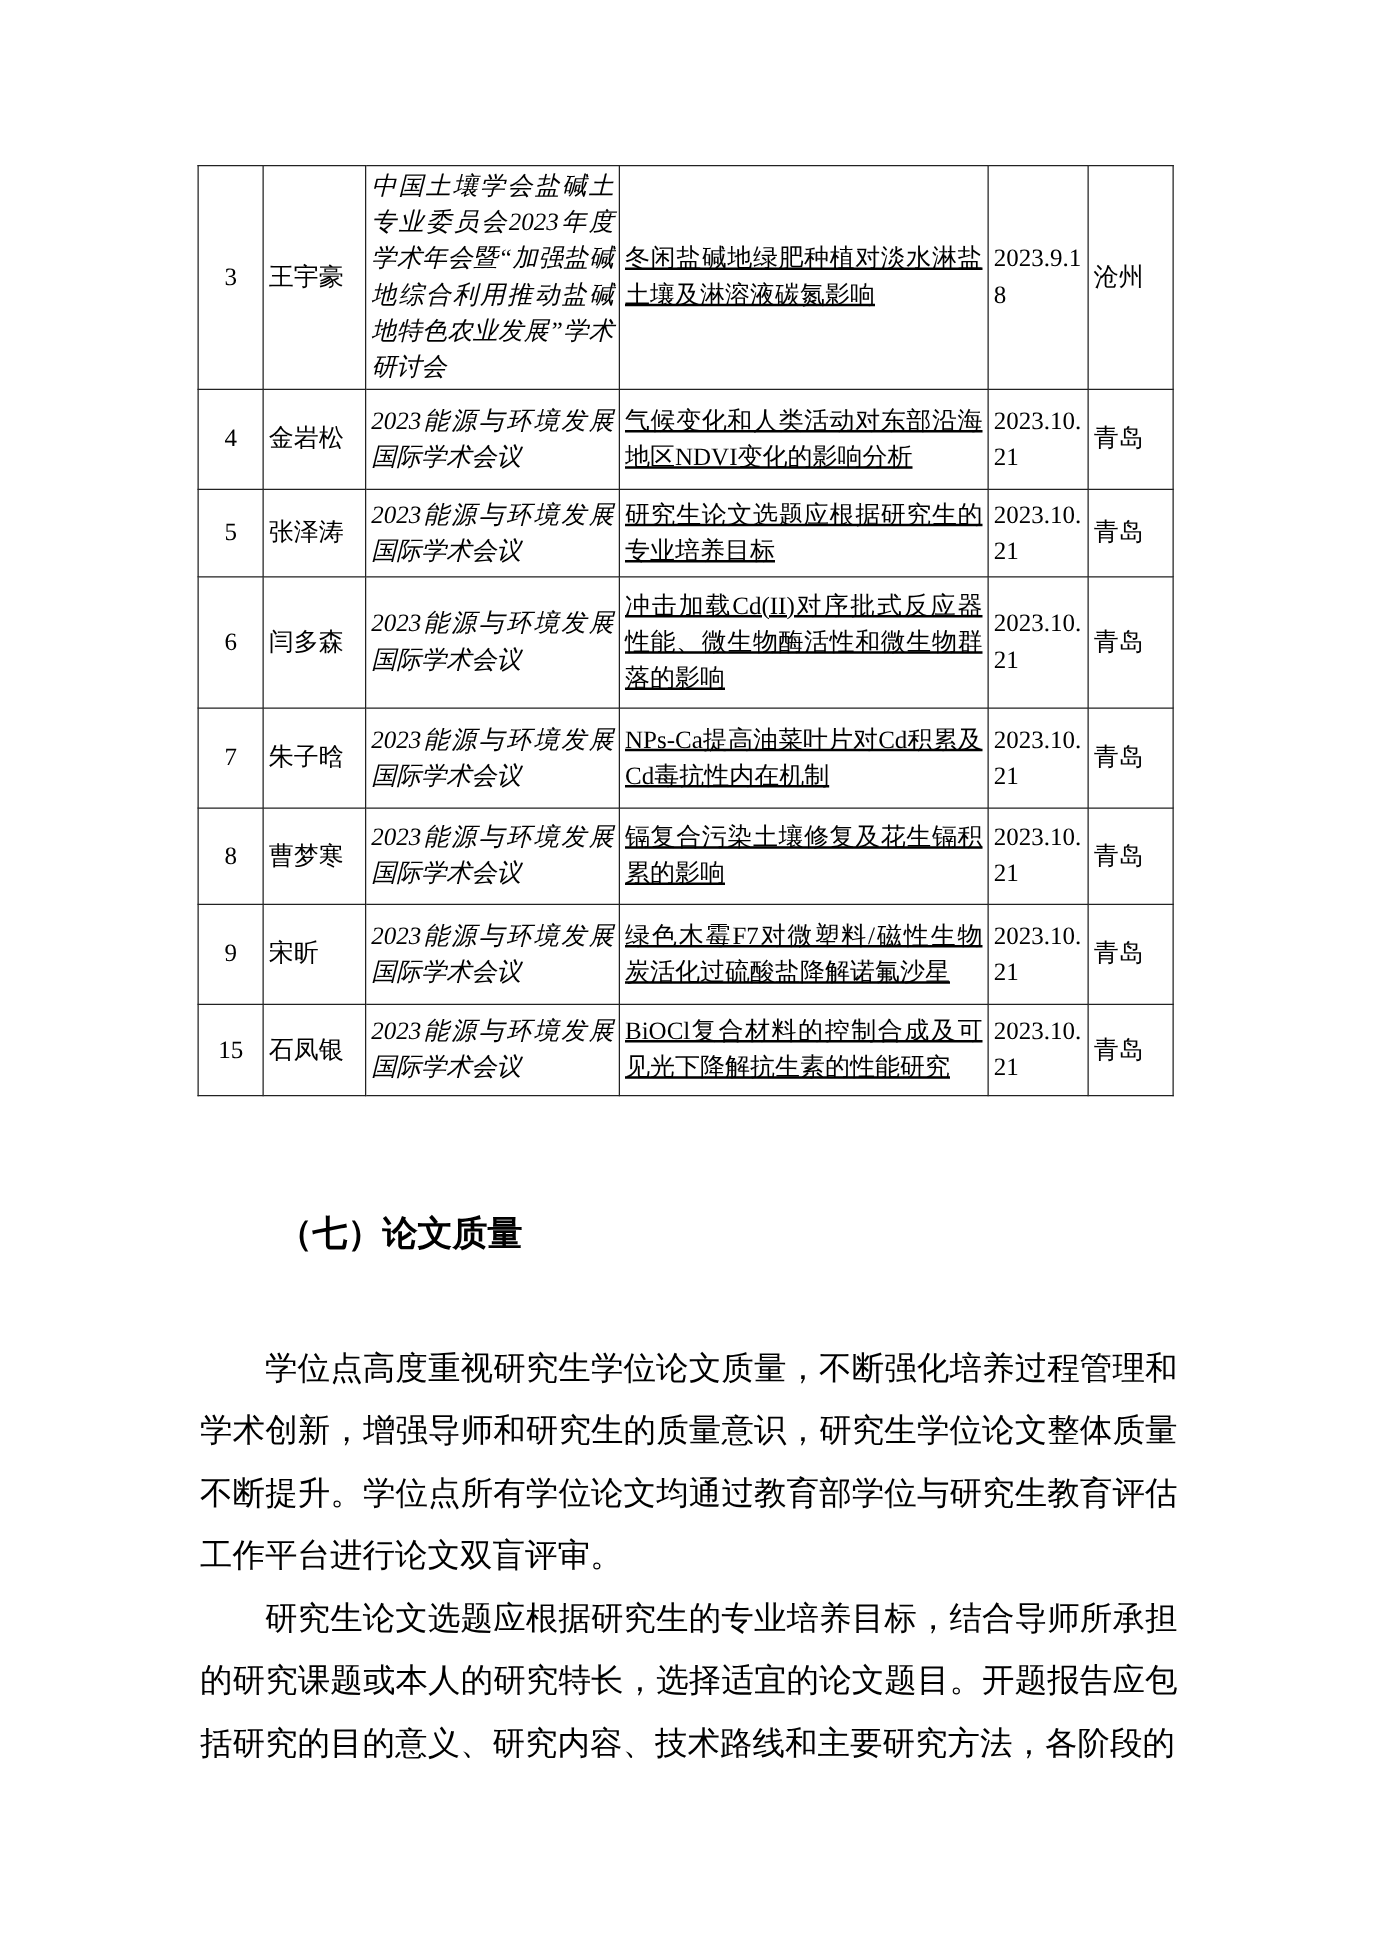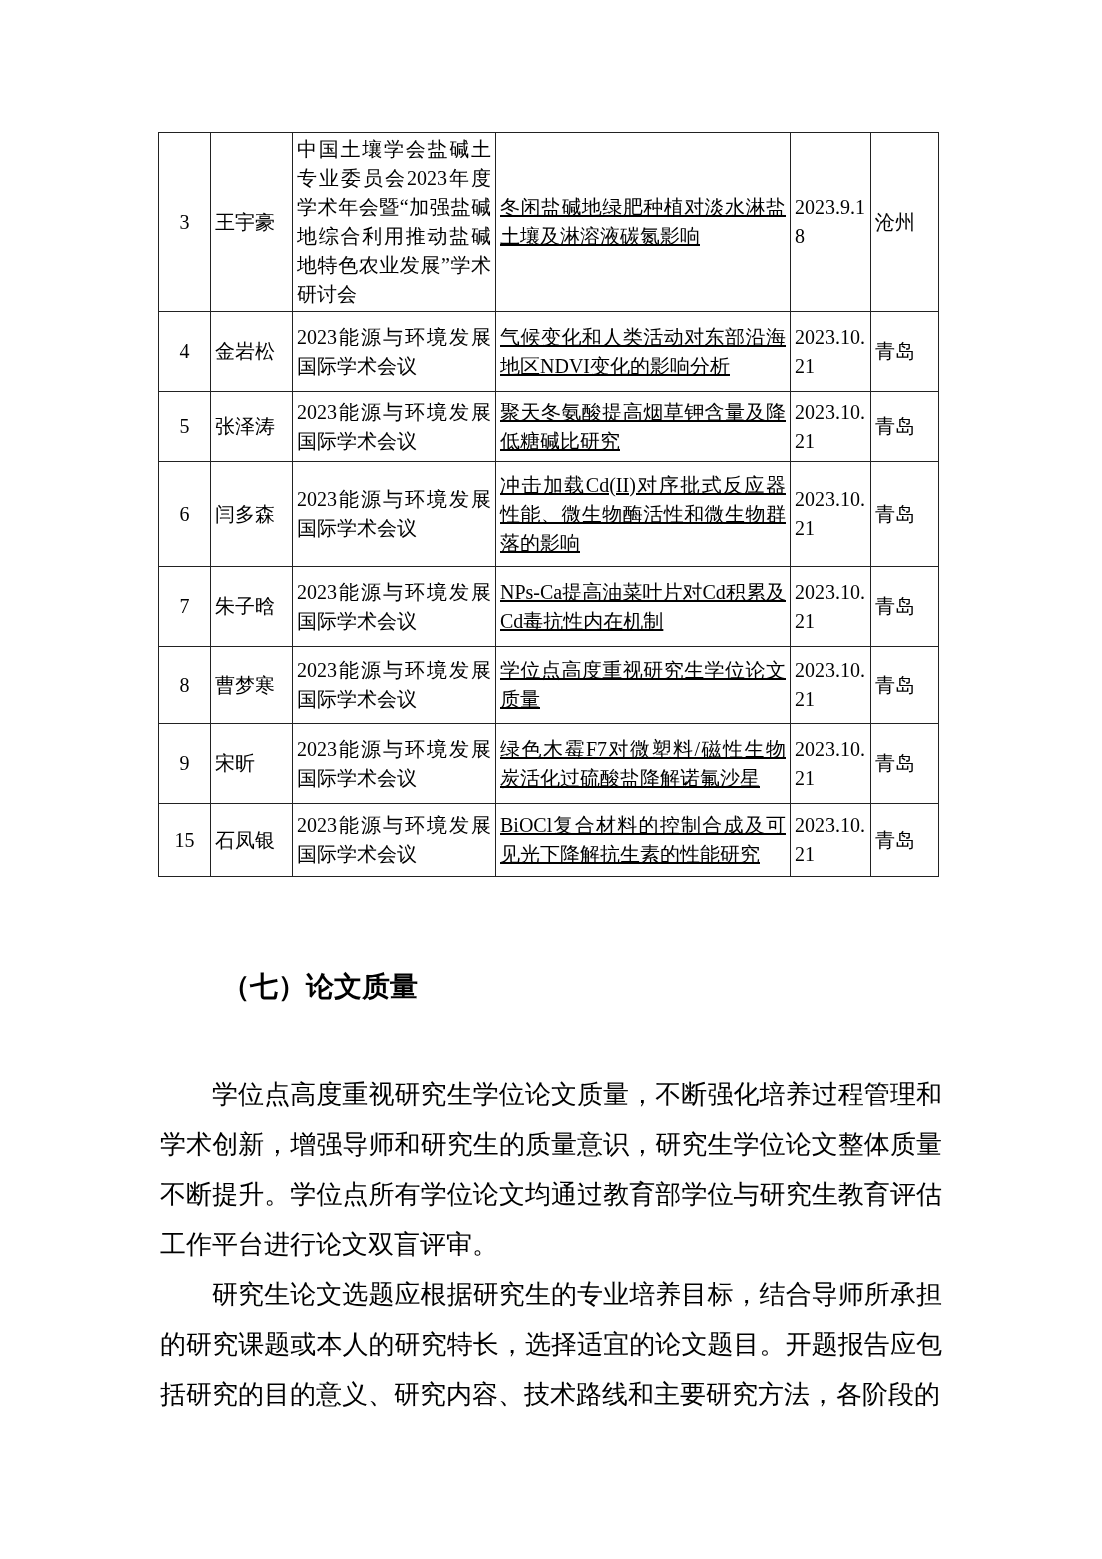--- a/index.html
+++ b/index.html
@@ -24,21 +24,21 @@
     border:1.5px solid #222222;
     font-size:20px;
     line-height:29px;
     vertical-align:middle;
     padding:2px 4px;
     overflow:hidden;
     word-wrap:break-word;
   }
   td.col-num  { text-align:center; padding:2px 1px; }
   td.col-name { padding-left:7px; }
-  td.col-conf { text-align:justify; }
+  td.col-conf { text-align:justify;font-style:italic; }
   td.col-title{ text-align:justify;text-decoration:underline; }
   td.col-date { padding:2px 2px; word-break:break-all; }
   td.col-loc  { padding-left:6px; }
 
   
   .heading {
     position:absolute; left:160px; top:968px; width:782px;
     margin:0;
     font-family:"Liberation Sans","DejaVu Sans",sans-serif;
     font-weight:bold;
@@ -94,21 +94,21 @@
       <td class="col-name">金岩松</td>
       <td class="col-conf">2023能源与环境发展国际学术会议</td>
       <td class="col-title">气候变化和人类活动对东部沿海地区NDVI变化的影响分析</td>
       <td class="col-date">2023.10.21</td>
       <td class="col-loc">青岛</td>
     </tr>
         <tr style="height: 70px;">
       <td class="col-num">5</td>
       <td class="col-name">张泽涛</td>
       <td class="col-conf">2023能源与环境发展国际学术会议</td>
-      <td class="col-title">聚天冬氨酸提高烟草钾含量及降低糖碱比研究</td>
+      <td class="col-title">研究生论文选题应根据研究生的专业培养目标</td>
       <td class="col-date">2023.10.21</td>
       <td class="col-loc">青岛</td>
     </tr>
         <tr style="height: 105px;">
       <td class="col-num">6</td>
       <td class="col-name">闫多森</td>
       <td class="col-conf">2023能源与环境发展国际学术会议</td>
       <td class="col-title">冲击加载Cd(II)对序批式反应器性能、微生物酶活性和微生物群落的影响</td>
       <td class="col-date">2023.10.21</td>
       <td class="col-loc">青岛</td>
@@ -118,21 +118,21 @@
       <td class="col-name">朱子晗</td>
       <td class="col-conf">2023能源与环境发展国际学术会议</td>
       <td class="col-title">NPs-Ca提高油菜叶片对Cd积累及Cd毒抗性内在机制</td>
       <td class="col-date">2023.10.21</td>
       <td class="col-loc">青岛</td>
     </tr>
         <tr style="height: 77px;">
       <td class="col-num">8</td>
       <td class="col-name">曹梦寒</td>
       <td class="col-conf">2023能源与环境发展国际学术会议</td>
-      <td class="col-title">学位点高度重视研究生学位论文质量</td>
+      <td class="col-title">镉复合污染土壤修复及花生镉积累的影响</td>
       <td class="col-date">2023.10.21</td>
       <td class="col-loc">青岛</td>
     </tr>
         <tr style="height: 80px;">
       <td class="col-num">9</td>
       <td class="col-name">宋昕</td>
       <td class="col-conf">2023能源与环境发展国际学术会议</td>
       <td class="col-title">绿色木霉F7对微塑料/磁性生物炭活化过硫酸盐降解诺氟沙星</td>
       <td class="col-date">2023.10.21</td>
       <td class="col-loc">青岛</td>

